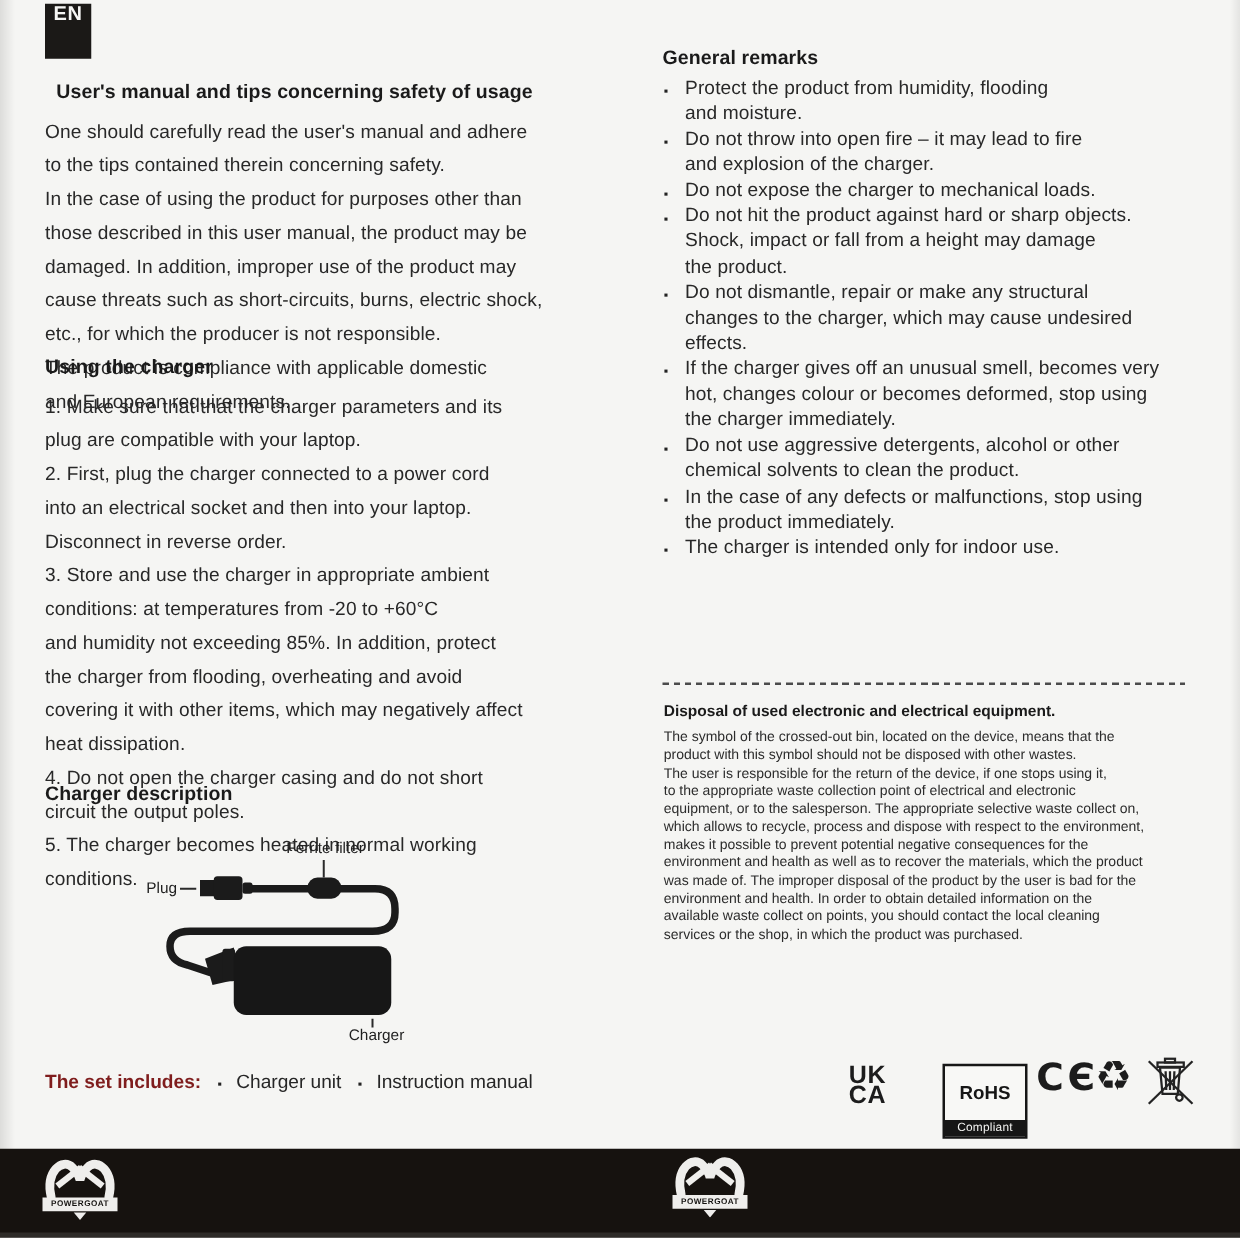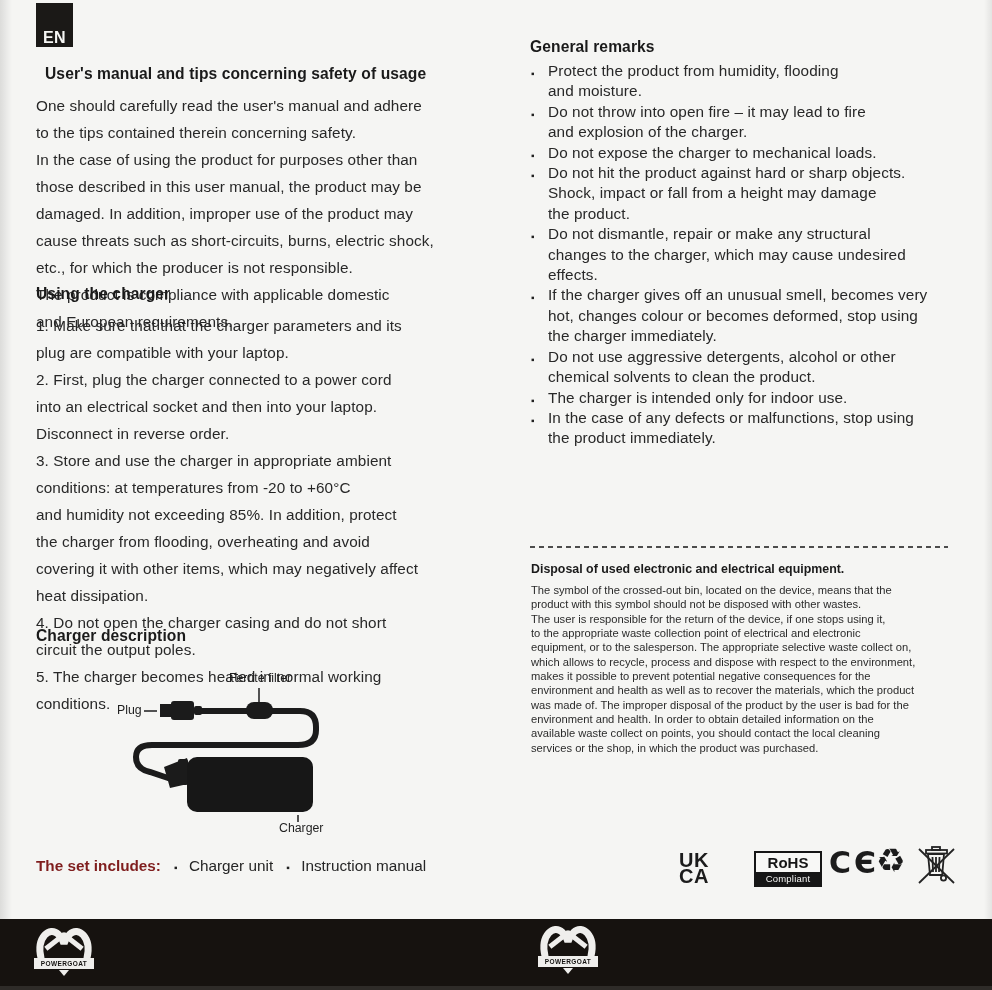--- a/index.html
+++ b/index.html
@@ -15,21 +15,21 @@
     position:absolute;left:0;top:0;width:12px;height:990px;
     background:linear-gradient(90deg, rgba(0,0,0,0.10), rgba(0,0,0,0));
   }
   .edge-shadow-right{
     position:absolute;right:0;top:0;width:8px;height:990px;
     background:linear-gradient(270deg, rgba(0,0,0,0.07), rgba(0,0,0,0));
   }
   .en-badge{
     position:absolute;left:36px;top:3px;width:37px;height:44px;
     background:#1b1917;color:#f6f6f4;
-    display:flex;align-items:flex-end;justify-content:center;
+    display:flex;align-items:flex-start;justify-content:center;
     font-size:16px;font-weight:bold;letter-spacing:0.5px;
   }
   .h1{position:absolute;font-size:15.6px;font-weight:bold;color:#1a1a1a;letter-spacing:0.1px;}
   .body-text{
     position:absolute;font-size:15.3px;line-height:27px;
     white-space:pre-line;color:#282828;letter-spacing:0.1px;
   }
   
   .lc-h1{left:45px;top:65px;}
   .lc-p1{left:36px;top:92px;width:450px;}
@@ -70,21 +70,21 @@
   
   .ukca{
     position:absolute;left:679px;top:852px;
     font-weight:800;font-size:20px;line-height:16px;
     letter-spacing:0.5px;color:#1c1c1c;text-align:center;
   }
   .rohs{
     position:absolute;left:754px;top:851px;width:64px;
     border:2.5px solid #161616;background:#f8f8f6;
   }
-  .rohs-top{font-size:15px;font-weight:800;text-align:center;color:#161616;padding:0 2px;line-height:19px;}
+  .rohs-top{font-size:15px;font-weight:800;text-align:center;color:#161616;padding:12px 2px;line-height:19px;}
   .rohs-bot{background:#161616;color:#f5f5f3;font-size:9.5px;text-align:center;line-height:13px;letter-spacing:0.2px;}
   .ce-mark{
     position:absolute;left:829px;top:845px;
     font-family:"DejaVu Sans", sans-serif;
     font-size:30px;font-weight:600;letter-spacing:3px;color:#1c1c1c;
   }
   .recycle-mark{
     position:absolute;left:876px;top:841px;
     font-family:"DejaVu Sans", sans-serif;
     font-size:33px;color:#1c1c1c;
@@ -191,23 +191,23 @@
 Shock, impact or fall from a height may damage
 the product.</li>
   <li>Do not dismantle, repair or make any structural
 changes to the charger, which may cause undesired
 effects.</li>
   <li>If the charger gives off an unusual smell, becomes very
 hot, changes colour or becomes deformed, stop using
 the charger immediately.</li>
   <li>Do not use aggressive detergents, alcohol or other
 chemical solvents to clean the product.</li>
-  <li>The charger is intended only for indoor use.</li>
   <li>In the case of any defects or malfunctions, stop using
 the product immediately.</li>
+  <li>The charger is intended only for indoor use.</li>
 </ul>
 
 <div class="dash-sep"></div>
 
 <div class="disposal-h">Disposal of used electronic and electrical equipment.</div>
 <div class="disposal-b">The symbol of the crossed-out bin, located on the device, means that the
 product with this symbol should not be disposed with other wastes.
 The user is responsible for the return of the device, if one stops using it,
 to the appropriate waste collection point of electrical and electronic
 equipment, or to the salesperson. The appropriate selective waste collect on,

